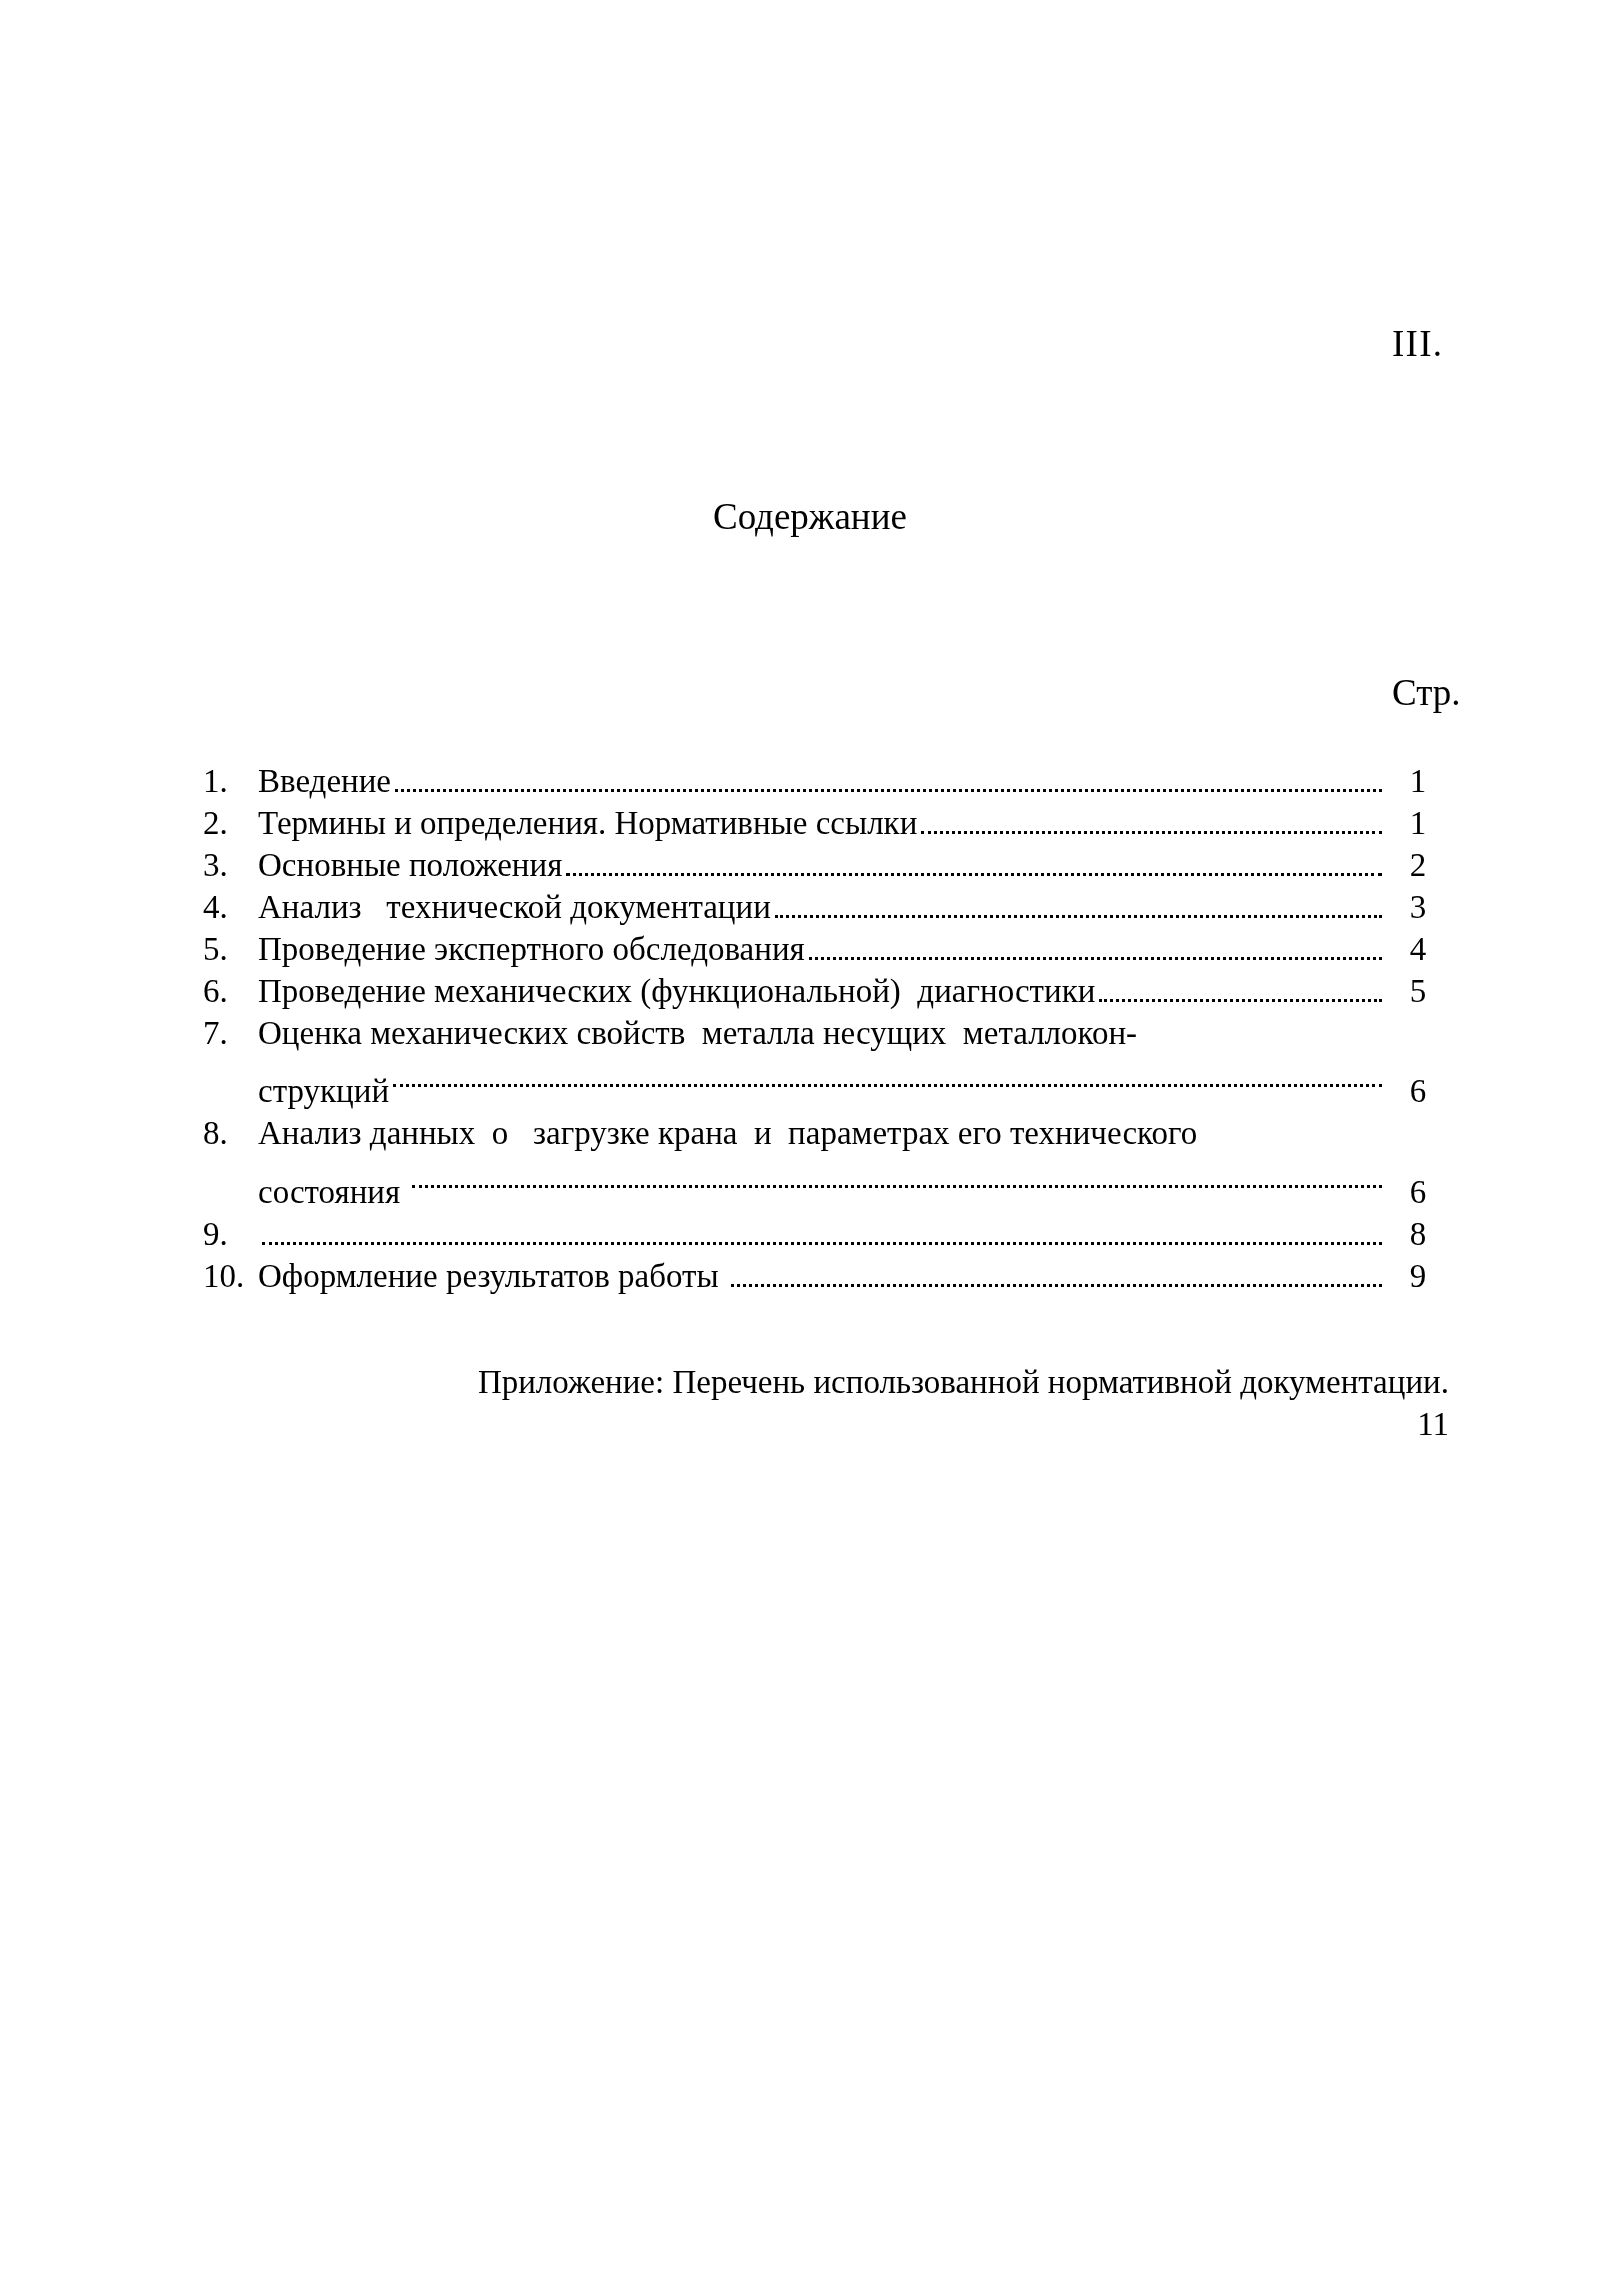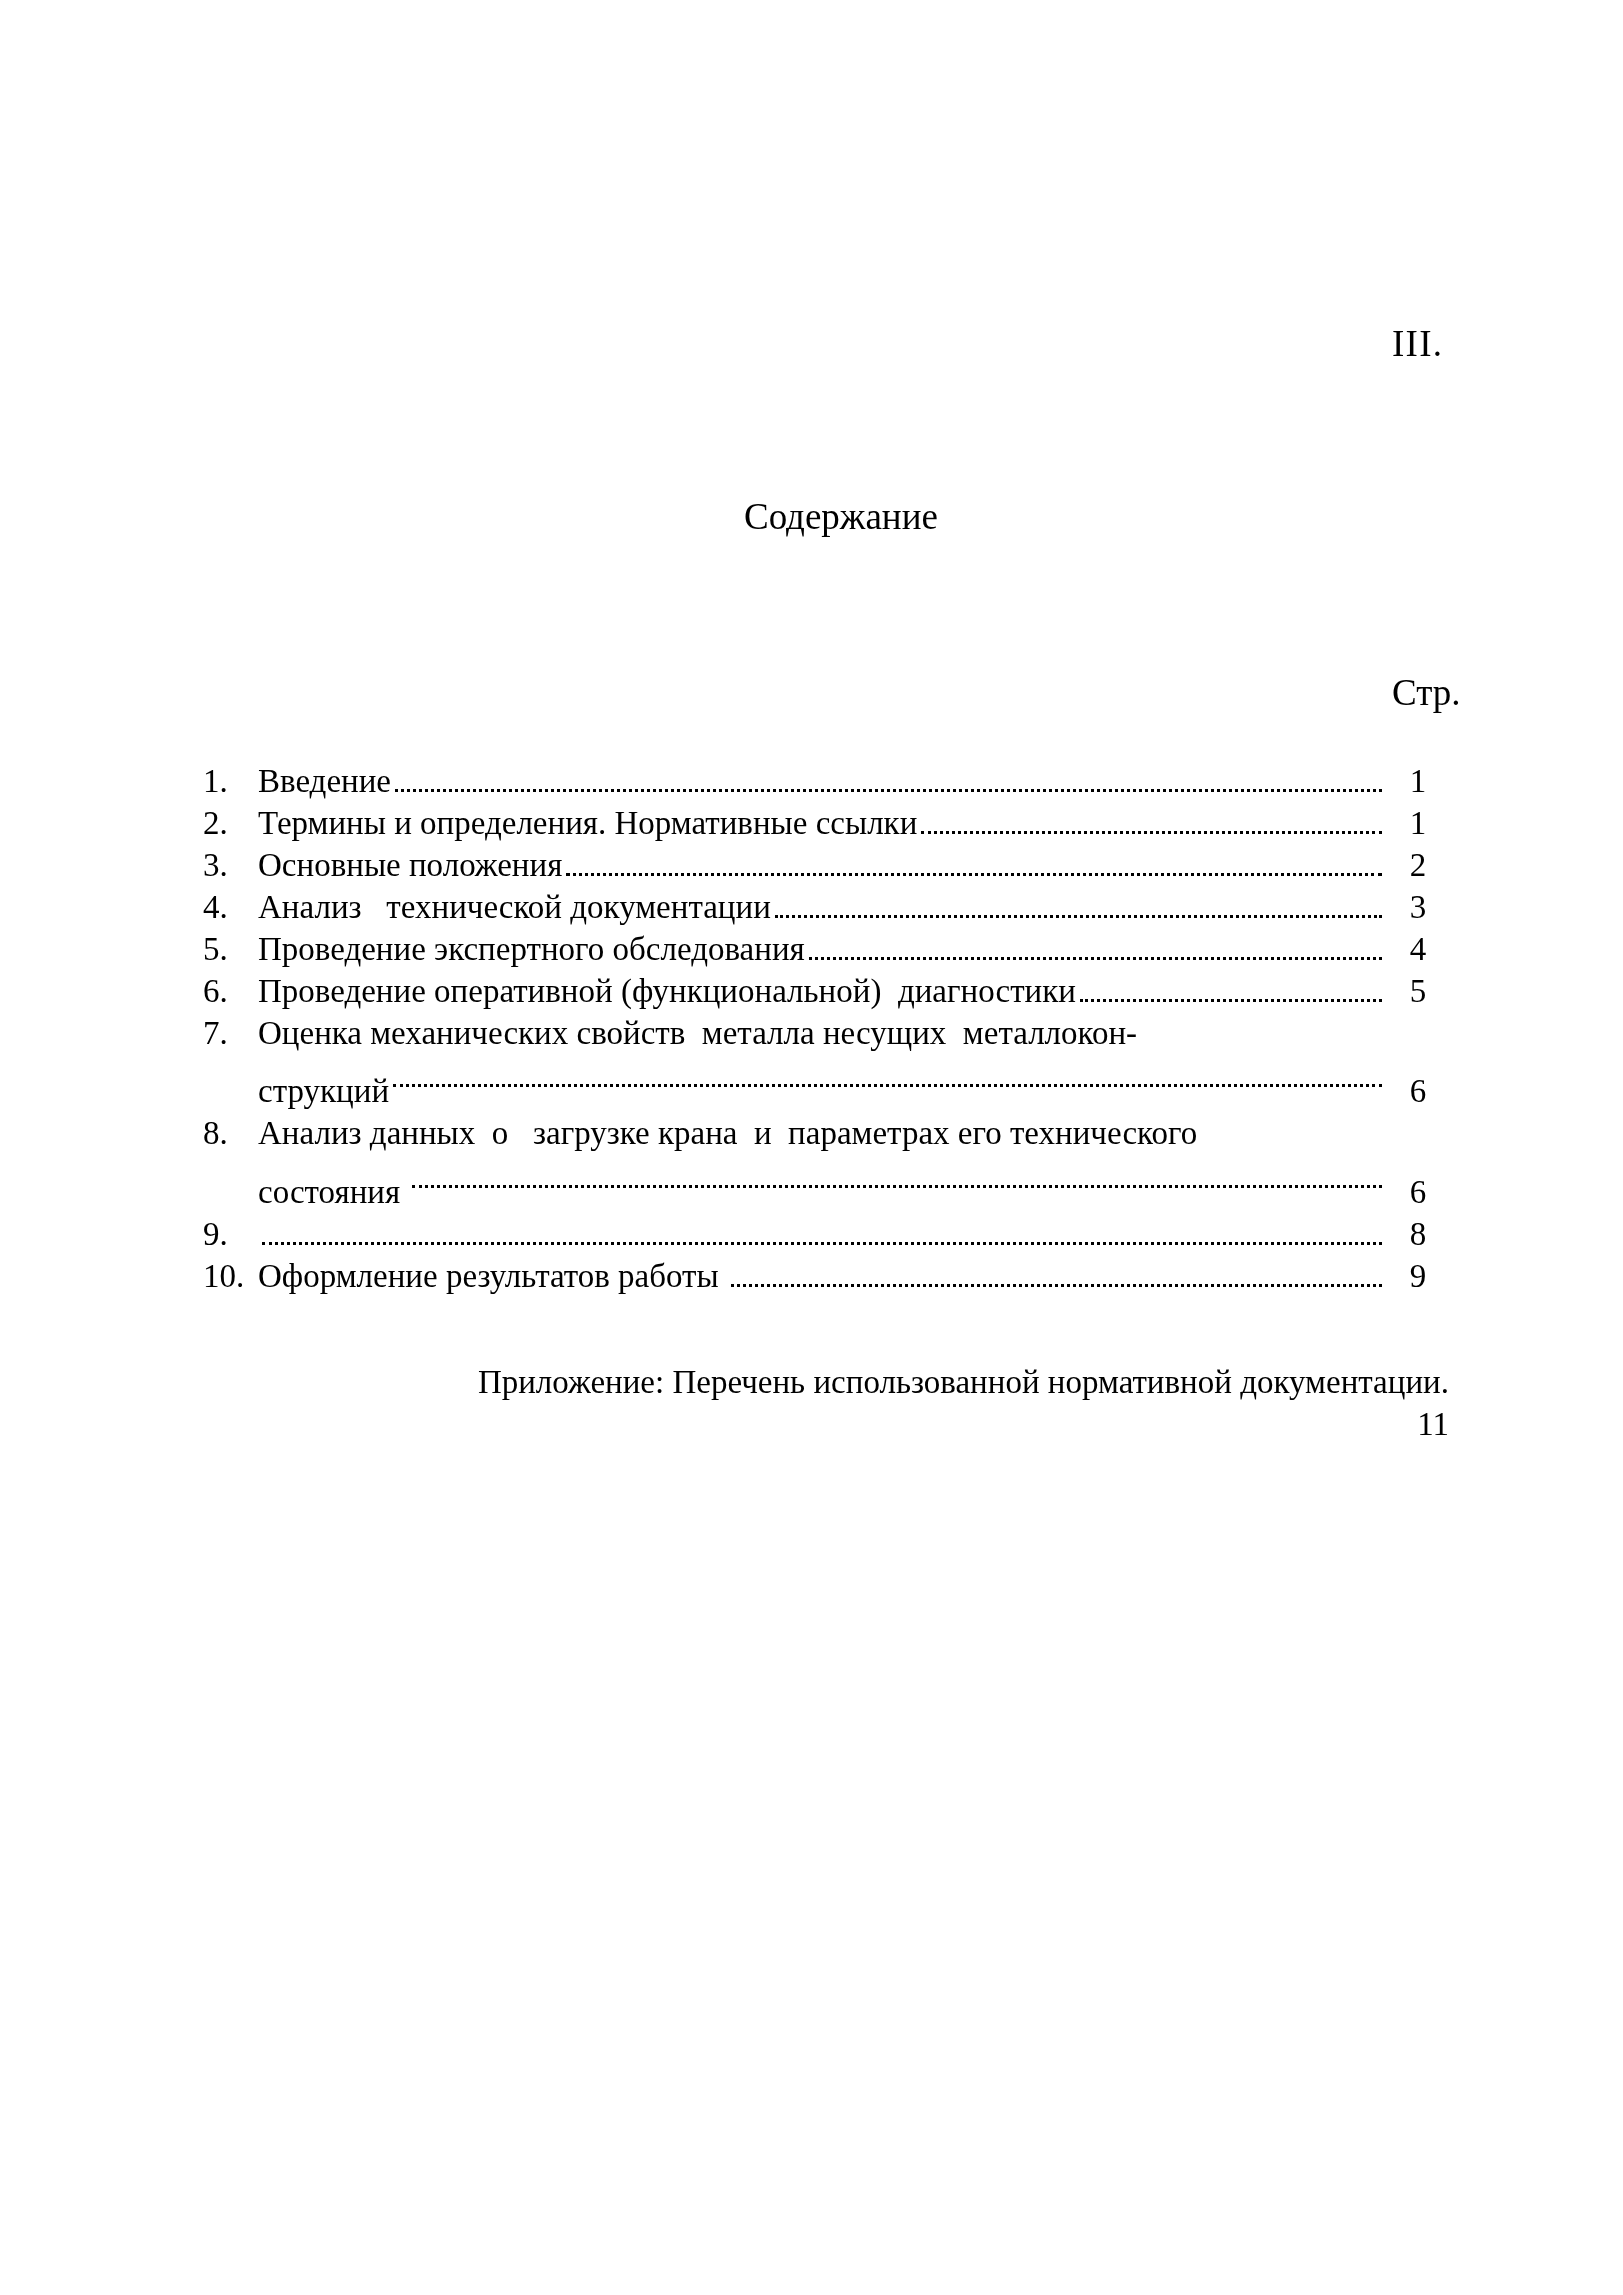--- a/index.html
+++ b/index.html
@@ -18,21 +18,21 @@
   }
   .corner-label {
     position: absolute;
     left: 1392px;
     top: 322px;
     font-size: 37px;
     letter-spacing: 1.3px;
   }
   .doc-title {
     position: absolute;
-    left: 744px;
+    left: 713px;
     top: 495px;
     font-size: 37px;
   }
   .col-header {
     position: absolute;
     left: 1392px;
     top: 671px;
     font-size: 37px;
   }
   .toc {
@@ -127,21 +127,21 @@
 
     <div class="toc-row">
       <span class="num">5.</span>
       <span class="title">Проведение экспертного обследования</span>
       <span class="leader"></span>
       <span class="page-num">4</span>
     </div>
 
     <div class="toc-row">
       <span class="num">6.</span>
-      <span class="title">Проведение оперативной (функциональной)  диагностики</span>
+      <span class="title">Проведение механических (функциональной)  диагностики</span>
       <span class="leader"></span>
       <span class="page-num">5</span>
     </div>
 
     <div class="toc-row">
       <span class="num">7.</span>
       <span class="title">Оценка механических свойств  металла несущих  металлокон-</span>
     </div>
     <div class="toc-row cont-row">
       <span class="num"></span>

